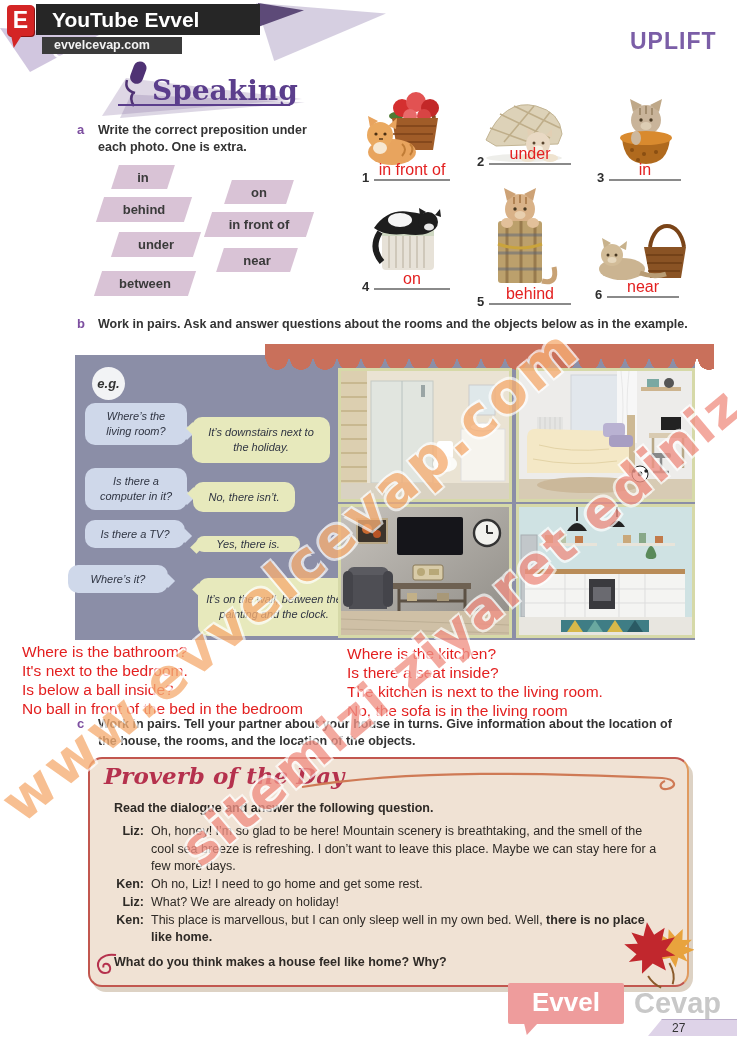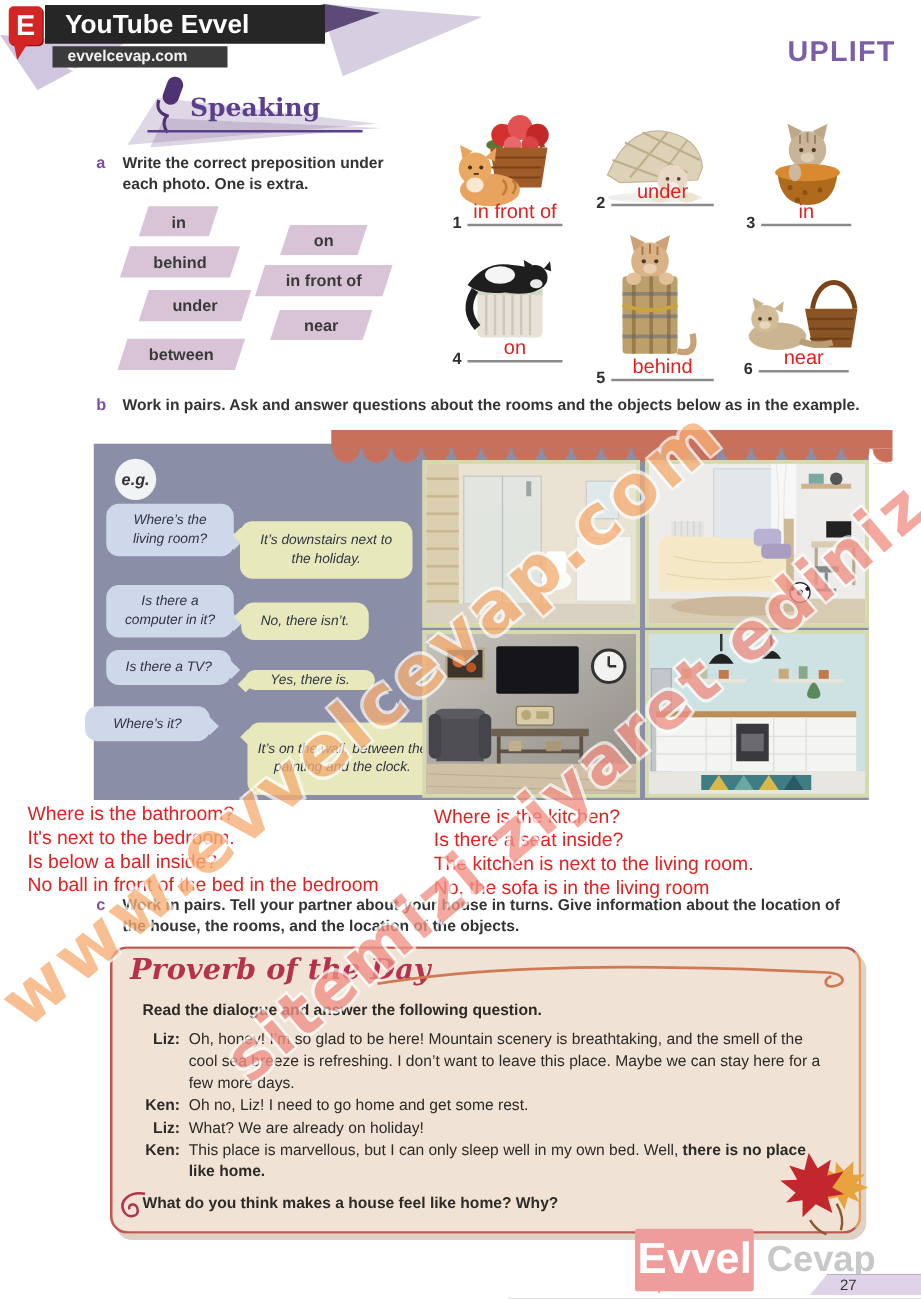--- a/index.html
+++ b/index.html
@@ -26,21 +26,21 @@
                 clip-path:polygon(0 0,100% 0,25% 100%); }
   .uplift { position:absolute; left:630px; top:28px; font-size:23px; font-weight:bold;
             letter-spacing:1px; color:#7b5ea7; }
 
   
   .spk-tri1 { left:102px; top:78px; width:200px; height:38px; background:rgba(160,140,180,.35);
               clip-path:polygon(0 100%,12% 0,100% 55%); }
   .spk-tri2 { left:120px; top:92px; width:185px; height:26px; background:rgba(140,118,165,.3);
               clip-path:polygon(0 100%,6% 10%,100% 40%); }
   .speaking-label { position:absolute; left:152px; top:74px; font-family:"DejaVu Serif", serif;
-                    font-size:20px; font-weight:bold; color:#5b3e8c;text-align:right; }
+                    font-size:28px; font-weight:bold; color:#5b3e8c;text-align:right; }
   .speaking-line { position:absolute; left:118px; top:104px; width:172px; height:2px; background:#5b3e8c; }
   .mic { position:absolute; left:118px; top:60px; }
 
   
   .marker { position:absolute; font-size:13px; font-weight:bold; color:#7d4fa0; }
   .instr { position:absolute; font-size:12.5px; font-weight:bold; color:#333; line-height:1.32; }
 
   
   .tile { position:absolute; display:flex; align-items:center; justify-content:center; }
   .tile .bg { position:absolute; inset:0; transform:skewX(-18deg); background:#d9c3d6; }
@@ -88,22 +88,22 @@
   .pbody { position:absolute; left:114px; top:800px; width:550px; font-size:12.5px; color:#2e2a26; line-height:1.42; }
   .pbody .pinstr { font-weight:bold; margin-bottom:5px; }
   .dlg-row { display:flex; gap:7px; }
   .dlg-row .spk { width:30px; min-width:30px; text-align:right; font-weight:bold; }
   .dlg-row .dlg-txt { flex:1; }
   .pquestion { font-weight:bold; margin-top:7px; }
   .leaves { position:absolute; left:612px; top:912px; }
 
   
   .brand { position:absolute; left:508px; top:983px; display:flex; align-items:center; }
-  .brand .b1 { background:#ee9c9c; color:#fff; font-size:35px; font-weight:bold;
-               padding:4px 2px 6px; border-radius:2px; }
+  .brand .b1 { background:#ee9c9c; color:#fff; font-size:26px; font-weight:bold;
+               padding:4px 24px 6px; border-radius:2px; }
   .brand .b1tail { position:absolute; left:16px; top:40px; width:14px; height:12px; background:#ee9c9c;
                    clip-path:polygon(0 0,100% 0,20% 100%); }
   .brand .b2 { color:#c8c8c8; font-size:29px; font-weight:bold; margin-left:10px; }
   .pagenum { position:absolute; left:648px; top:1019px; width:95px; height:17px; background:#ded3e8;
              border-top:1px solid #b9abc9; clip-path:polygon(14px 0,100% 0,100% 100%,0 100%);
              font-size:12px; color:#333; line-height:17px; padding-left:24px; }
 
   
   .wm { position:absolute; font-family:"DejaVu Sans", sans-serif; font-weight:bold; white-space:nowrap;
         transform:rotate(-40deg); transform-origin:left bottom; pointer-events:none; z-index:60;

